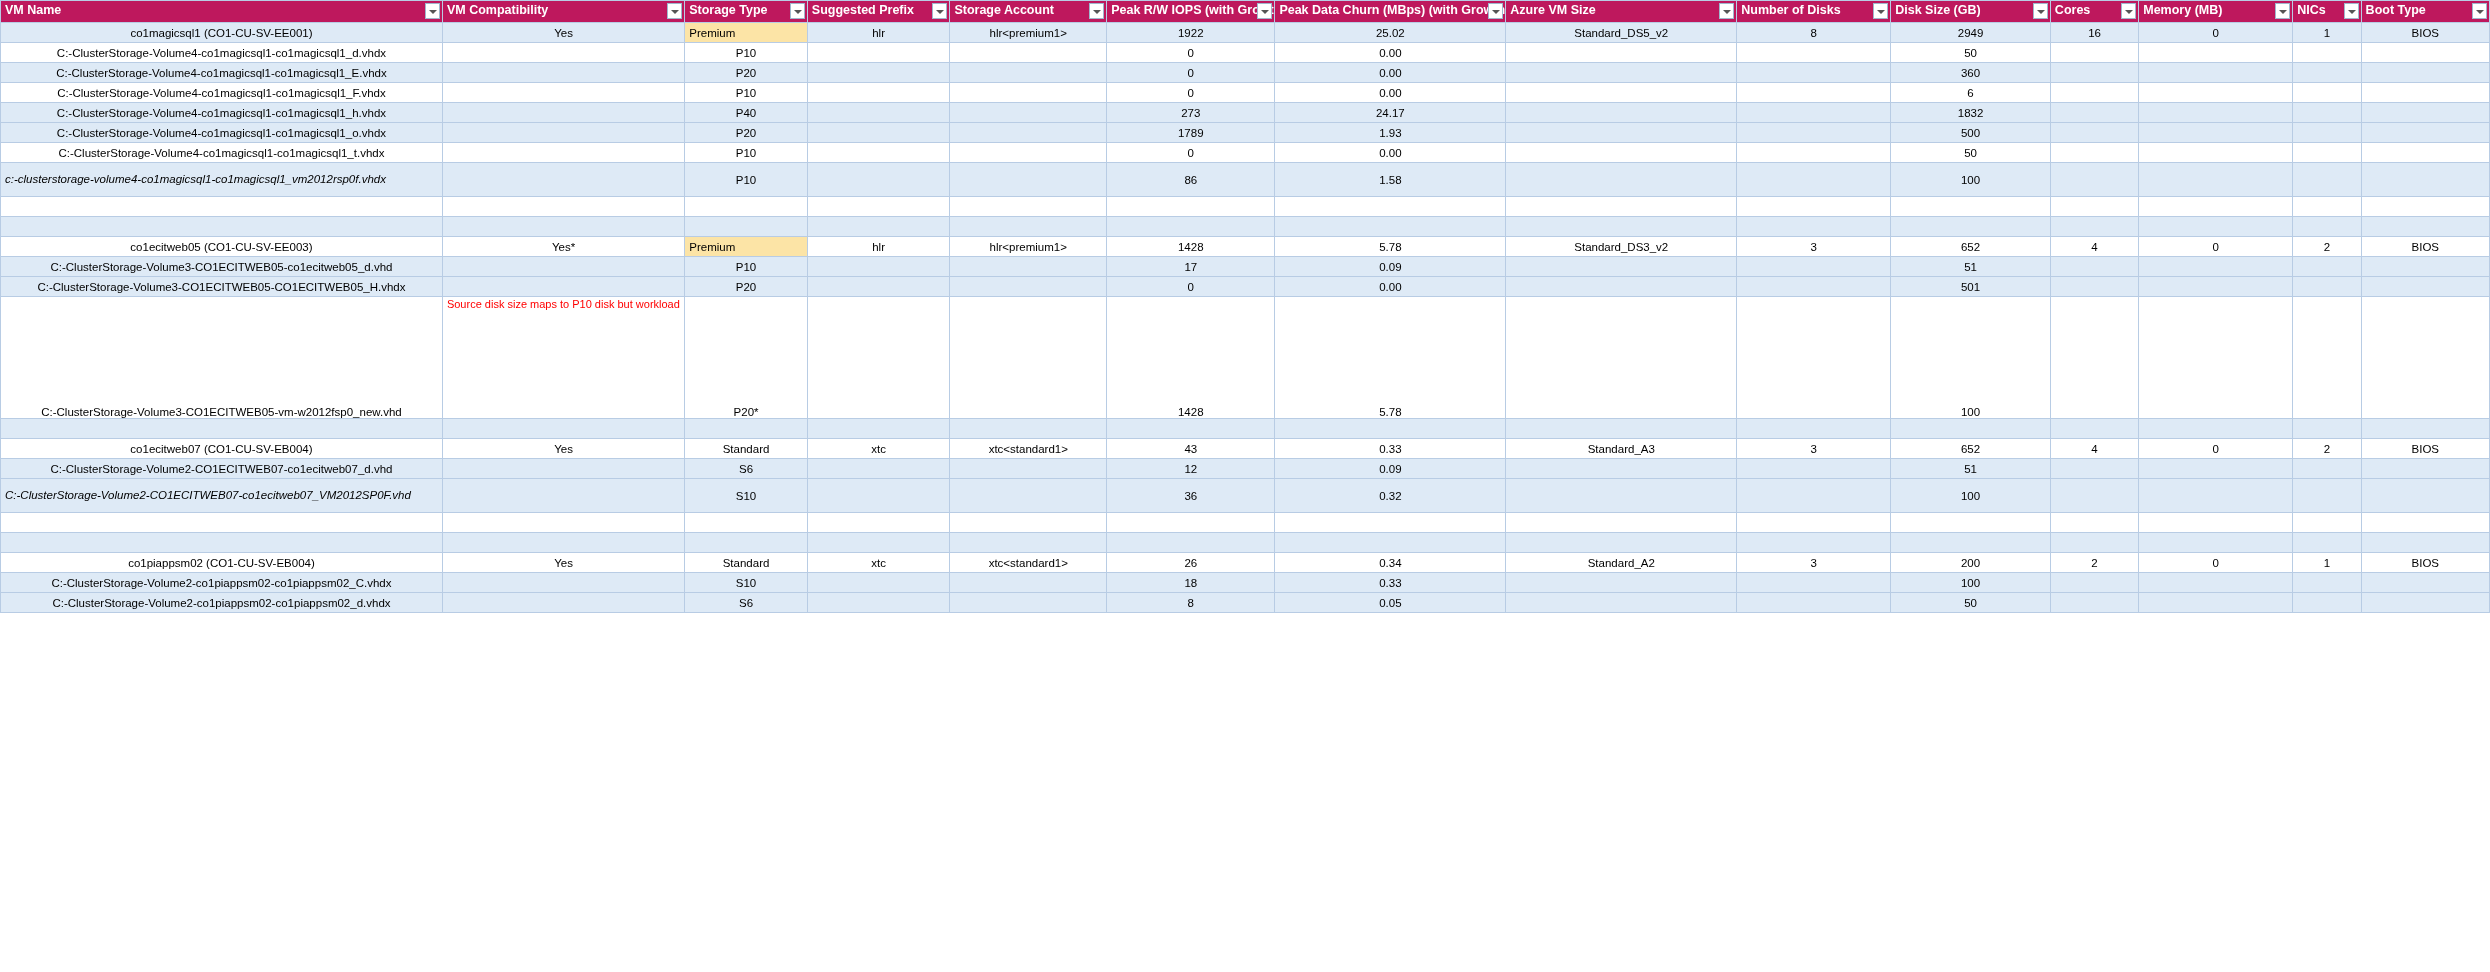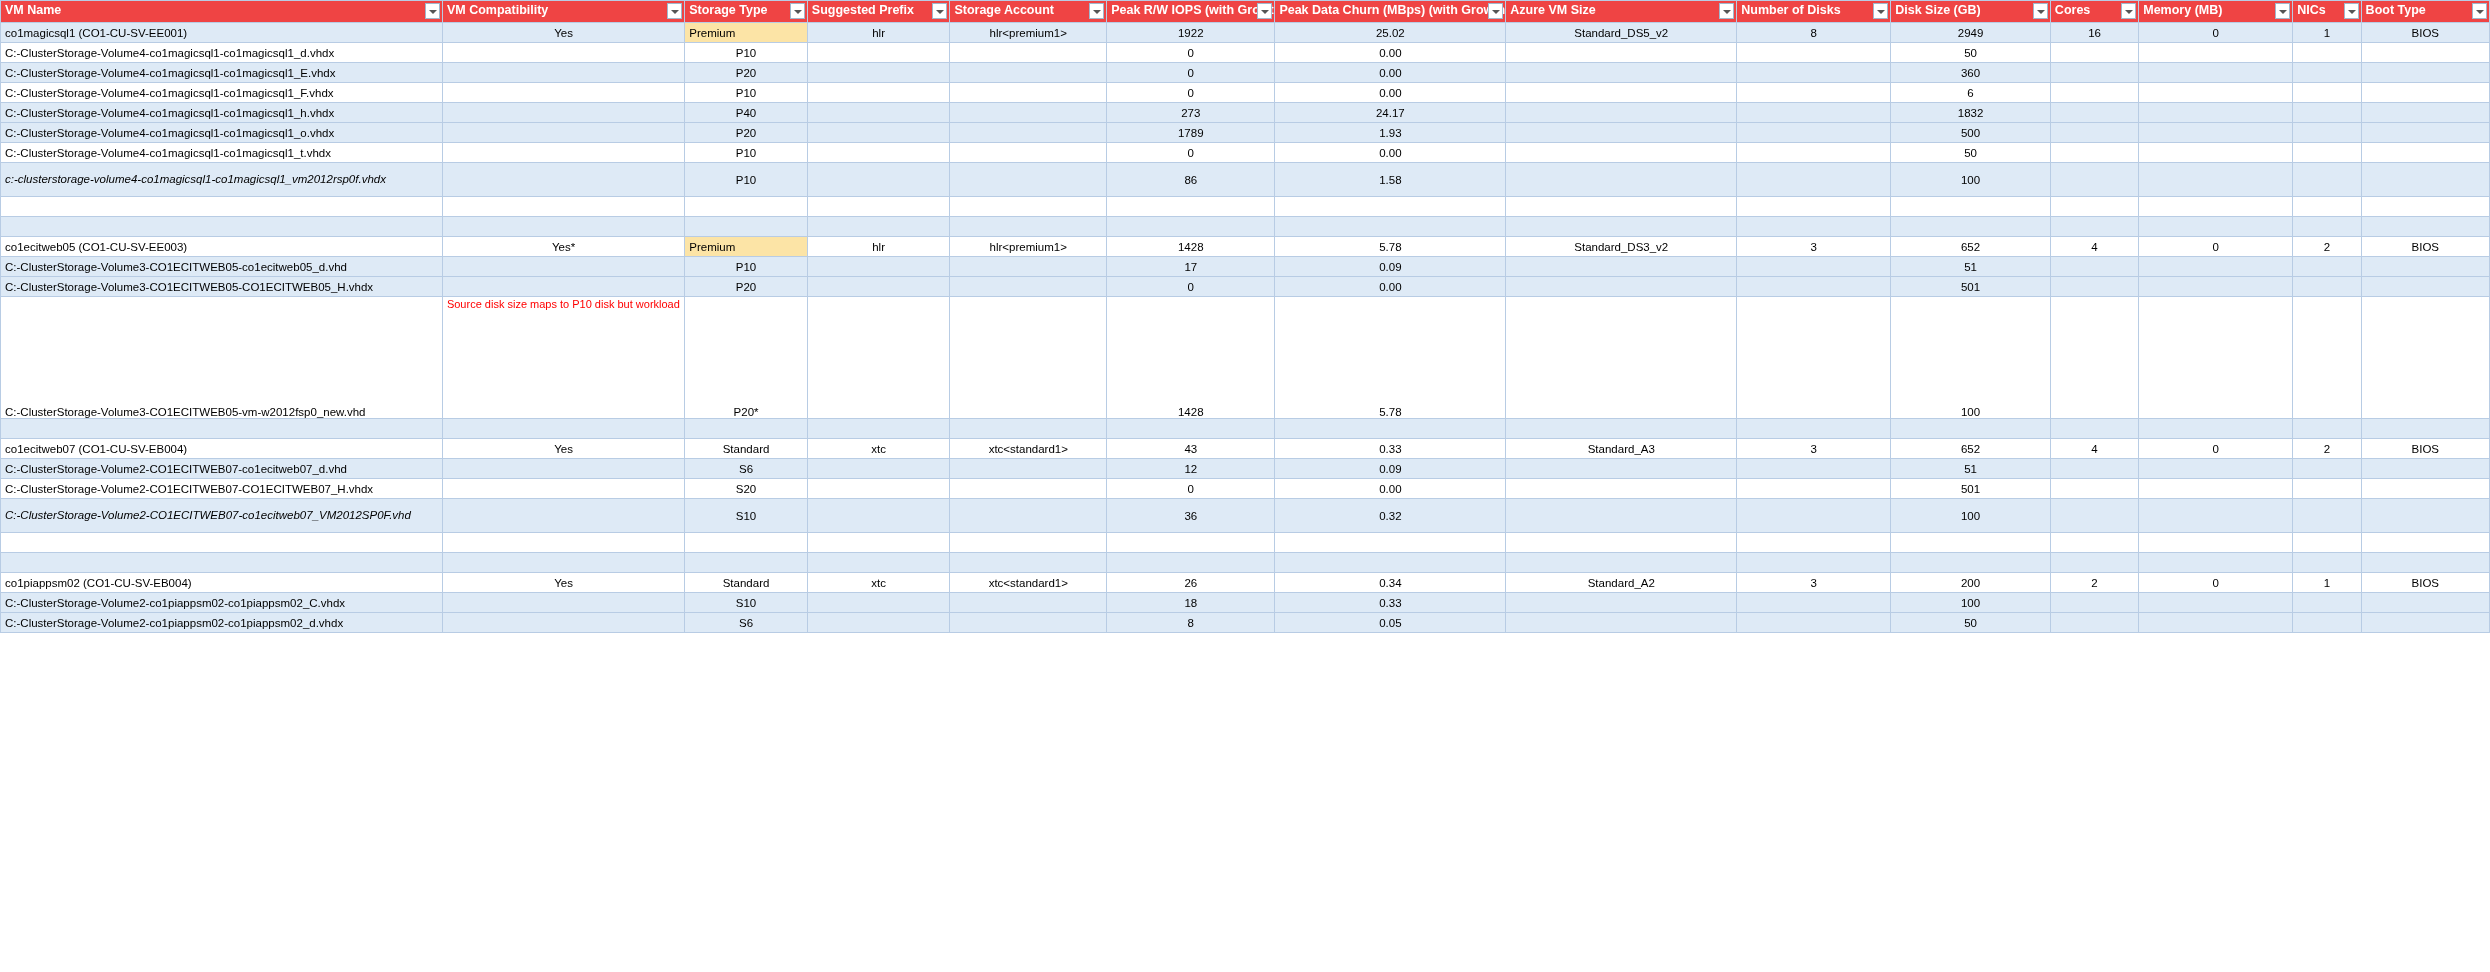--- a/index.html
+++ b/index.html
@@ -21,21 +21,21 @@
   table.grid td, table.grid th{
     border:1px solid #b8cce4;
     padding:0 4px;
     overflow:hidden;
     white-space:nowrap;
     vertical-align:middle;
   }
 
   
   thead th{
-    background:#ef4444;
+    background:#be185d;
     color:#ffffff;
     font-weight:bold;
     font-size:12.5px;
     height:22px;
     padding:0 3px 0 5px;
     border:1px solid #4e93ce;
     border-bottom:1px solid #7a7a7a;
     text-align:left;
     position:relative;
     line-height:11px;
@@ -61,21 +61,21 @@
   }
   
   thead tr{ height:22px; }
 
   
   tbody tr{ height:20px; }
   tbody tr.alt td{ background:#deeaf6; }
   tbody tr.white td{ background:#ffffff; }
 
   td.c{ text-align:center; }
-  td.l{ text-align:left; }
+  td.l{ text-align:center; }
   td.indent{ padding-left:10px;margin-left:44px; }
   td.wrapcell{ white-space:normal; line-height:13px; text-align:left; padding-left:6px;font-style:italic; }
 
   .vmname-main{ text-align:left; }
   td.premium{ background:#fce4a6 !important; text-align:left; }
 
   tr.spacer{ height:20px; }
   tr.tall2{ height:34px; }
 
   .warncell{
@@ -466,36 +466,20 @@
           <td class="c">12</td>
           <td class="c">0.09</td>
           <td class="c"></td>
           <td class="c"></td>
           <td class="c">51</td>
           <td class="c"></td>
           <td class="c"></td>
           <td class="c"></td>
           <td class="c"></td>
         </tr>
-        <tr class="white">
-          <td class="l indent">C:-ClusterStorage-Volume2-CO1ECITWEB07-CO1ECITWEB07_H.vhdx</td>
-          <td class="c"></td>
-          <td class="c">S20</td>
-          <td class="c"></td>
-          <td class="c"></td>
-          <td class="c">0</td>
-          <td class="c">0.00</td>
-          <td class="c"></td>
-          <td class="c"></td>
-          <td class="c">501</td>
-          <td class="c"></td>
-          <td class="c"></td>
-          <td class="c"></td>
-          <td class="c"></td>
-        </tr>
         <tr class="alt tall2">
           <td class="wrapcell indent">C:-ClusterStorage-Volume2-CO1ECITWEB07-co1ecitweb07_VM2012SP0F.vhd</td>
           <td class="c"></td>
           <td class="c">S10</td>
           <td class="c"></td>
           <td class="c"></td>
           <td class="c">36</td>
           <td class="c">0.32</td>
           <td class="c"></td>
           <td class="c"></td>

